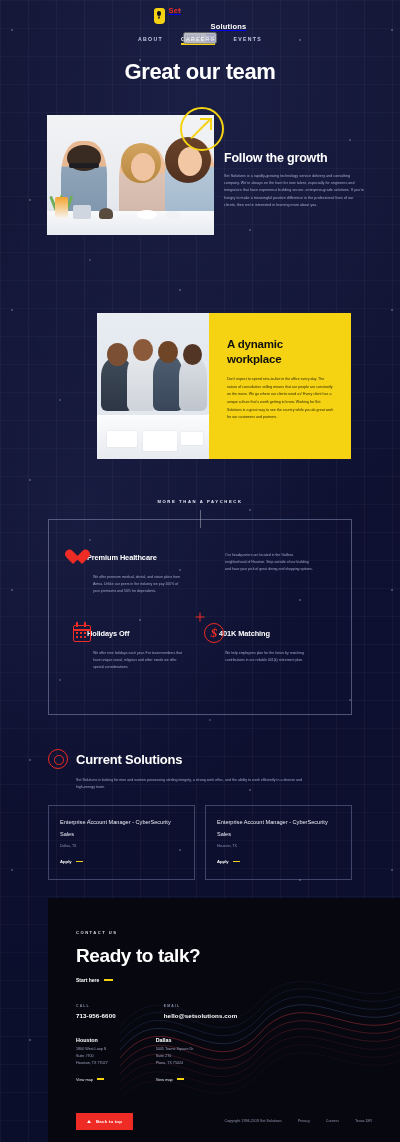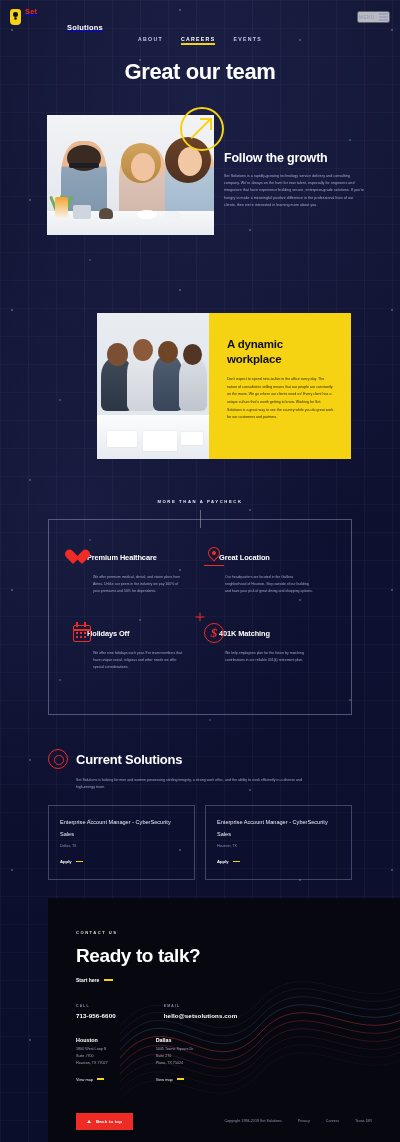--- a/index.html
+++ b/index.html
@@ -54,20 +54,21 @@
     background-repeat: repeat;
     background-size: 380px 280px;
   }
 
   
   .site-header {
     position: absolute; top: 0; left: 0; right: 0; height: 34px;
     display: flex; align-items: center; justify-content: space-between;
     padding: 0 10px;
     z-index: 20;
+    flex-direction: column;
   }
   .brand { display: flex; align-items: center; gap: 4px; }
   .brand-mark {
     width: 11px; height: 16px;
     background: #f5d312;
     border-radius: 3px 3px 4px 4px;
     position: relative;
   }
   .brand-mark::after {
     content: "";
@@ -458,27 +459,20 @@
           <div class="benefit-head">
             <span class="bicon icon-heart">
                 <i></i>
               </span>
             <span class="benefit-title">Premium Healthcare</span>
           </div>
           <p class="benefit-copy">We offer premium medical, dental, and vision plans from Aetna. Unlike our peers in the industry we pay 100% of your premiums and 50% for dependents.</p>
         </div>
 
         <div class="benefit">
-          <div class="benefit-head">
-            <span class="bicon icon-pin">
-                <span></span>
-                <i></i>
-              </span>
-            <span class="benefit-title">Great Location</span>
-          </div>
           <p class="benefit-copy">Our headquarters are located in the Galleria neighborhood of Houston. Step outside of our building and have your pick of great dining and shopping options.</p>
         </div>
 
         <div class="benefit">
           <div class="benefit-head">
             <span class="bicon icon-cal">
                 <span></span>
                 <i></i>
                 <b></b>
               </span>

